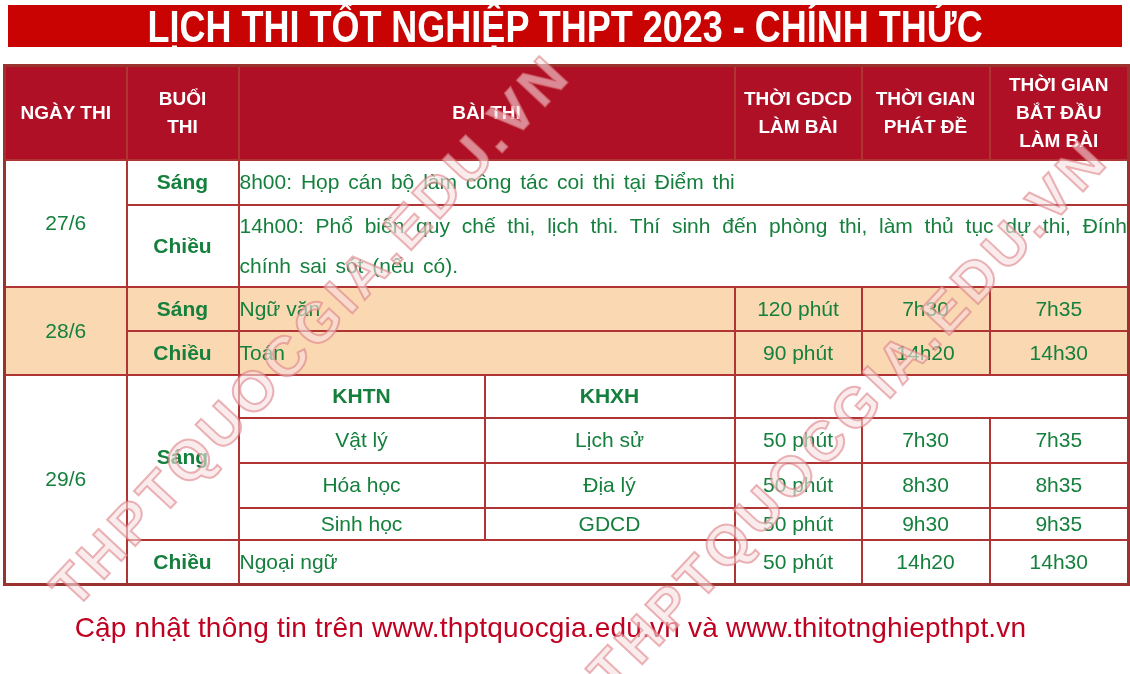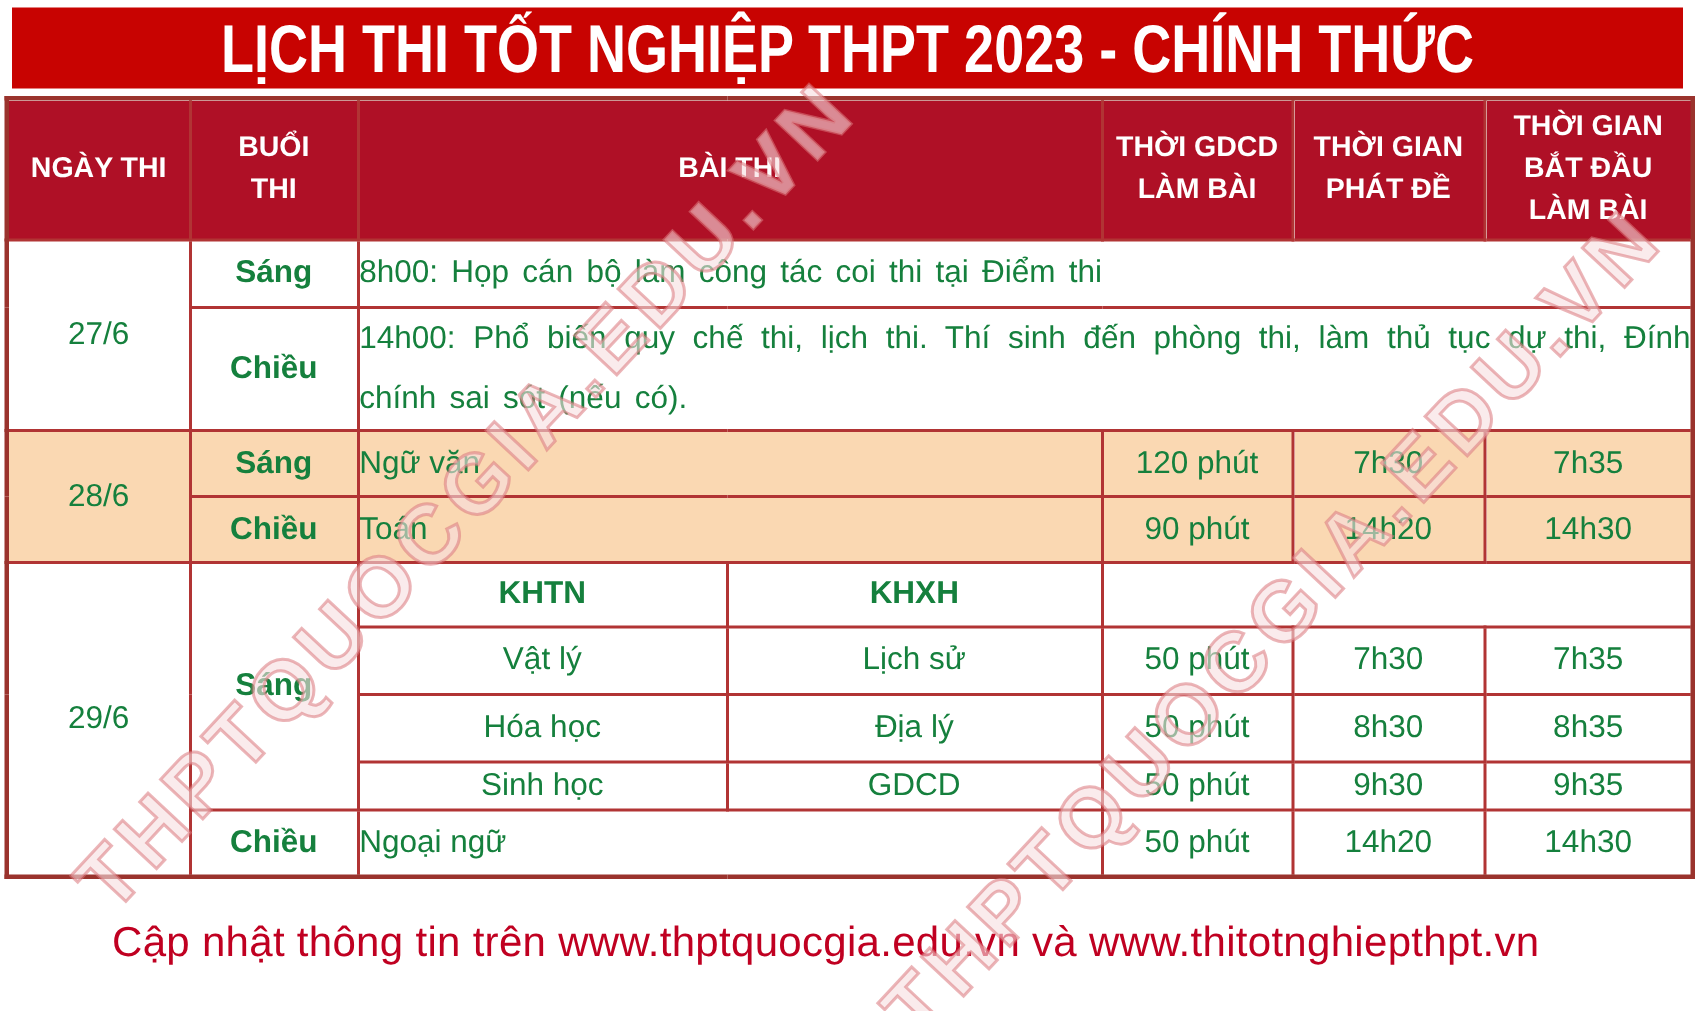--- a/index.html
+++ b/index.html
@@ -15,21 +15,21 @@
   html,body{margin:0;padding:0;}
   body{
     width:1130px;height:674px;
     background:#ffffff;
     font-family:"Liberation Sans",sans-serif;
     position:relative;
     overflow:hidden;
   }
   
   .title-bar{
-    position:absolute;left:8px;top:5px;width:1114px;height:54px;
+    position:absolute;left:8px;top:5px;width:1114px;height:42px;
     background:var(--title_red,#C80301);
     display:flex;align-items:center;justify-content:center;
   }
   .title-text{
     color:#fff;font-weight:bold;font-size:45px;line-height:1;
     white-space:nowrap;
     transform:scaleX(0.8);
     letter-spacing:0px;
   }
   

